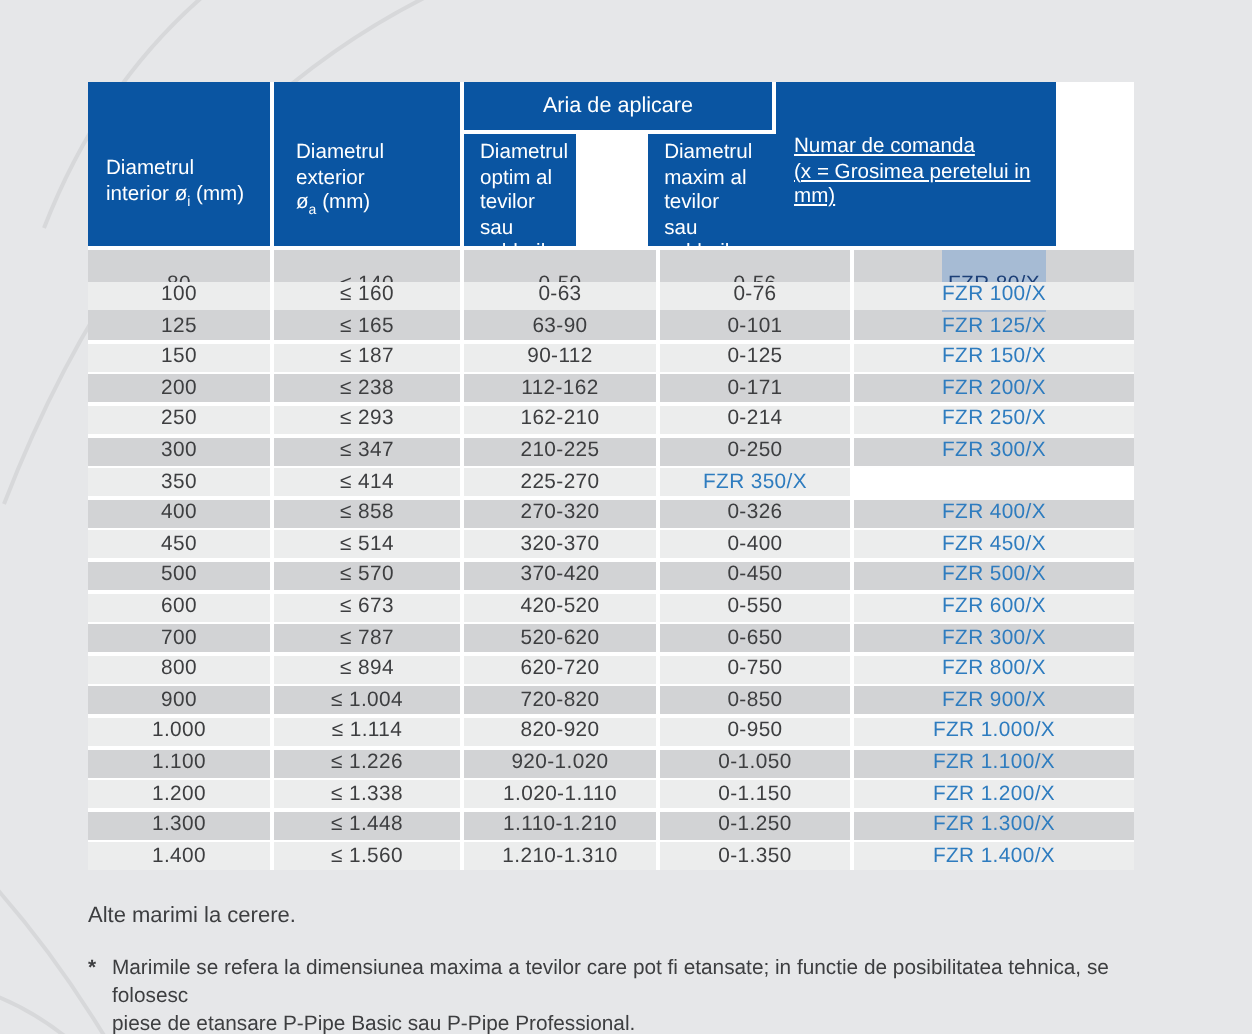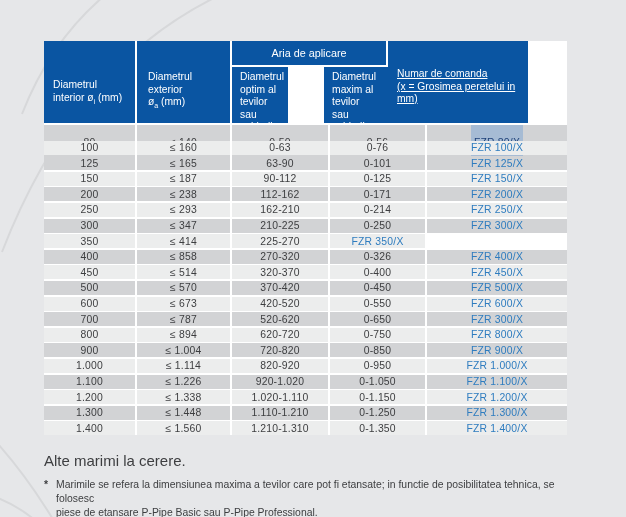--- a/index.html
+++ b/index.html
@@ -39,21 +39,21 @@
   .row.dark>div{background:var(--row-dark,#d2d3d5);}
   .row.light>div{background:var(--row-light,#eceded);}
   .order-link{color:var(--order-link,#2e7cbf);cursor:pointer;}
   .order-link.selected{
     background:var(--selection-bg,#a6bbd4);
     color:var(--selection-text,#1c3f77);
     text-decoration:underline;padding:12px 3px;
   }
 
   
-  .note1{position:absolute;left:44px;top:452px;font-size:15px;color:var(--body-text,#3d3e40);}
+  .note1{position:absolute;left:44px;top:452px;font-size:11px;color:var(--body-text,#3d3e40);}
   .footnote{position:absolute;left:44px;top:478px;width:522px;font-size:10.4px;
     line-height:14px;color:var(--body-text,#3d3e40);padding-left:12px;box-sizing:border-box;}
   .footnote .marker{position:absolute;left:0;top:0;font-weight:bold;}
 </style>
 </head>
 <body>
 
 <svg class="watermark" viewBox="0 0 626 517" xmlns="http://www.w3.org/2000/svg">
   <g fill="none" stroke="#d7d8da" stroke-width="2">
     <path d="M218,-4 Q74,66 2,252"></path>

